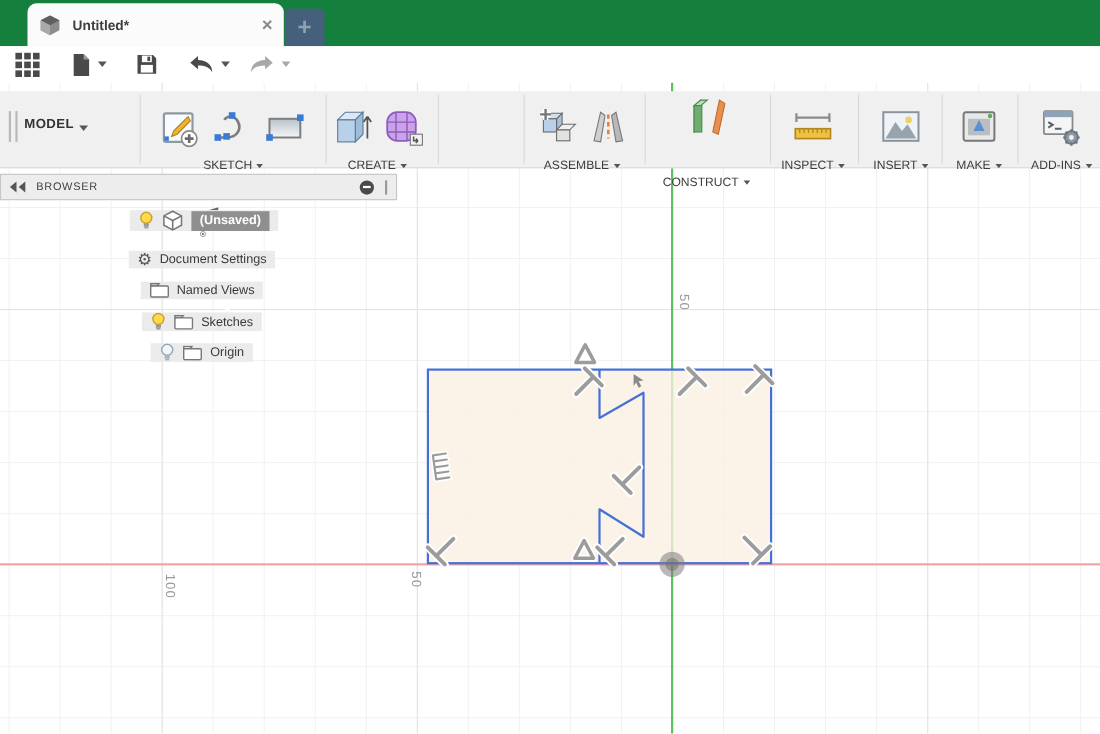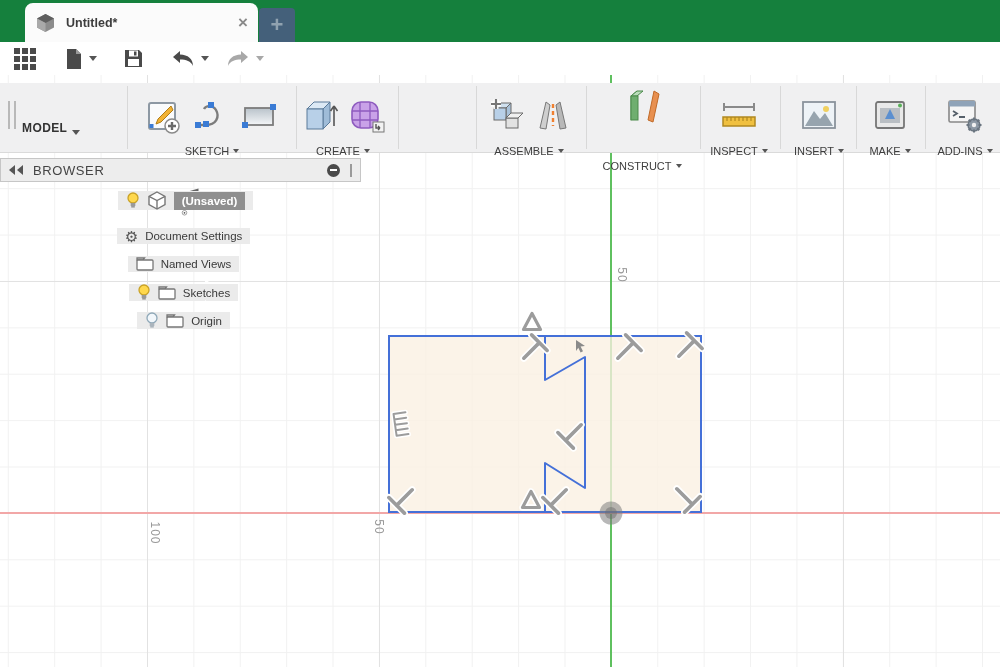--- a/index.html
+++ b/index.html
@@ -46,28 +46,28 @@
   
   #ribbon { position:absolute; left:0; top:83px; width:1000px; height:70px; background:#f0f0f1;
     border-bottom:1px solid #dadada; }
   .rib-grip { position:absolute; left:8px; top:18px; width:8px; height:28px;
     border-left:2px solid #b9b9b9; border-right:2px solid #b9b9b9; }
   .rib-sep { position:absolute; top:3px; bottom:3px; width:1px; background:#d8d8d8; }
   .rib-group { position:absolute; top:0; height:80px; display:flex; flex-direction:column; align-items:center; }
   .rib-icons { flex:1; display:flex; align-items:center; gap:8px; padding-top:3px; }
   .rib-label { font-size:11px; color:#3d3d3d; padding-bottom:6px; display:flex; align-items:center; white-space:nowrap; }
   .rib-label .caret { border-left-width:3.5px; border-right-width:3.5px; border-top-width:4.5px; margin-left:4px; }
-  #model-dd { position:absolute; left:22px; top:22px; display:flex; align-items:flex-end;margin-top:16px; }
+  #model-dd { position:absolute; left:22px; top:22px; display:flex; align-items:flex-end; }
   #model-dd .txt { font-size:12px; font-weight:bold; color:#333; letter-spacing:.4px; }
 
   
   #browser { position:absolute; left:0; top:158px; width:361px; }
   #browser-header { height:24px; background:#ededed; border:1px solid #c6c6c6;
     display:flex; align-items:center; padding:0 8px; }
-  #browser-header .title { font-size:13px; color:#444; letter-spacing:.6px; margin-left:8px; flex:1; }
+  #browser-header .title { font-size:10px; color:#444; letter-spacing:.6px; margin-left:8px; flex:1; }
   .dbl-arrow { display:flex; }
   .dbl-arrow i { width:0; height:0; border-top:5px solid transparent; border-bottom:5px solid transparent;
     border-right:6px solid #555; margin-right:2px; }
   .collapse-circle { width:13px; height:13px; border-radius:50%; background:#4a4a4a; position:relative; margin-right:10px; }
   .collapse-circle::after { content:""; position:absolute; left:3px; right:3px; top:5.5px; height:2px; background:#fff; }
   .hgrip { width:2px; height:13px; background:#9a9a9a; }
   #tree { margin-top:6px; }
   .trow { height:28px; display:flex; align-items:center; position:relative;flex-direction:column; }
   .chip { display:flex; align-items:center; background:#ebebeb; height:24px; padding:0 8px; gap:7px; }
   .tlabel { font-size:11.5px; color:#3a3a3a; white-space:nowrap; }

